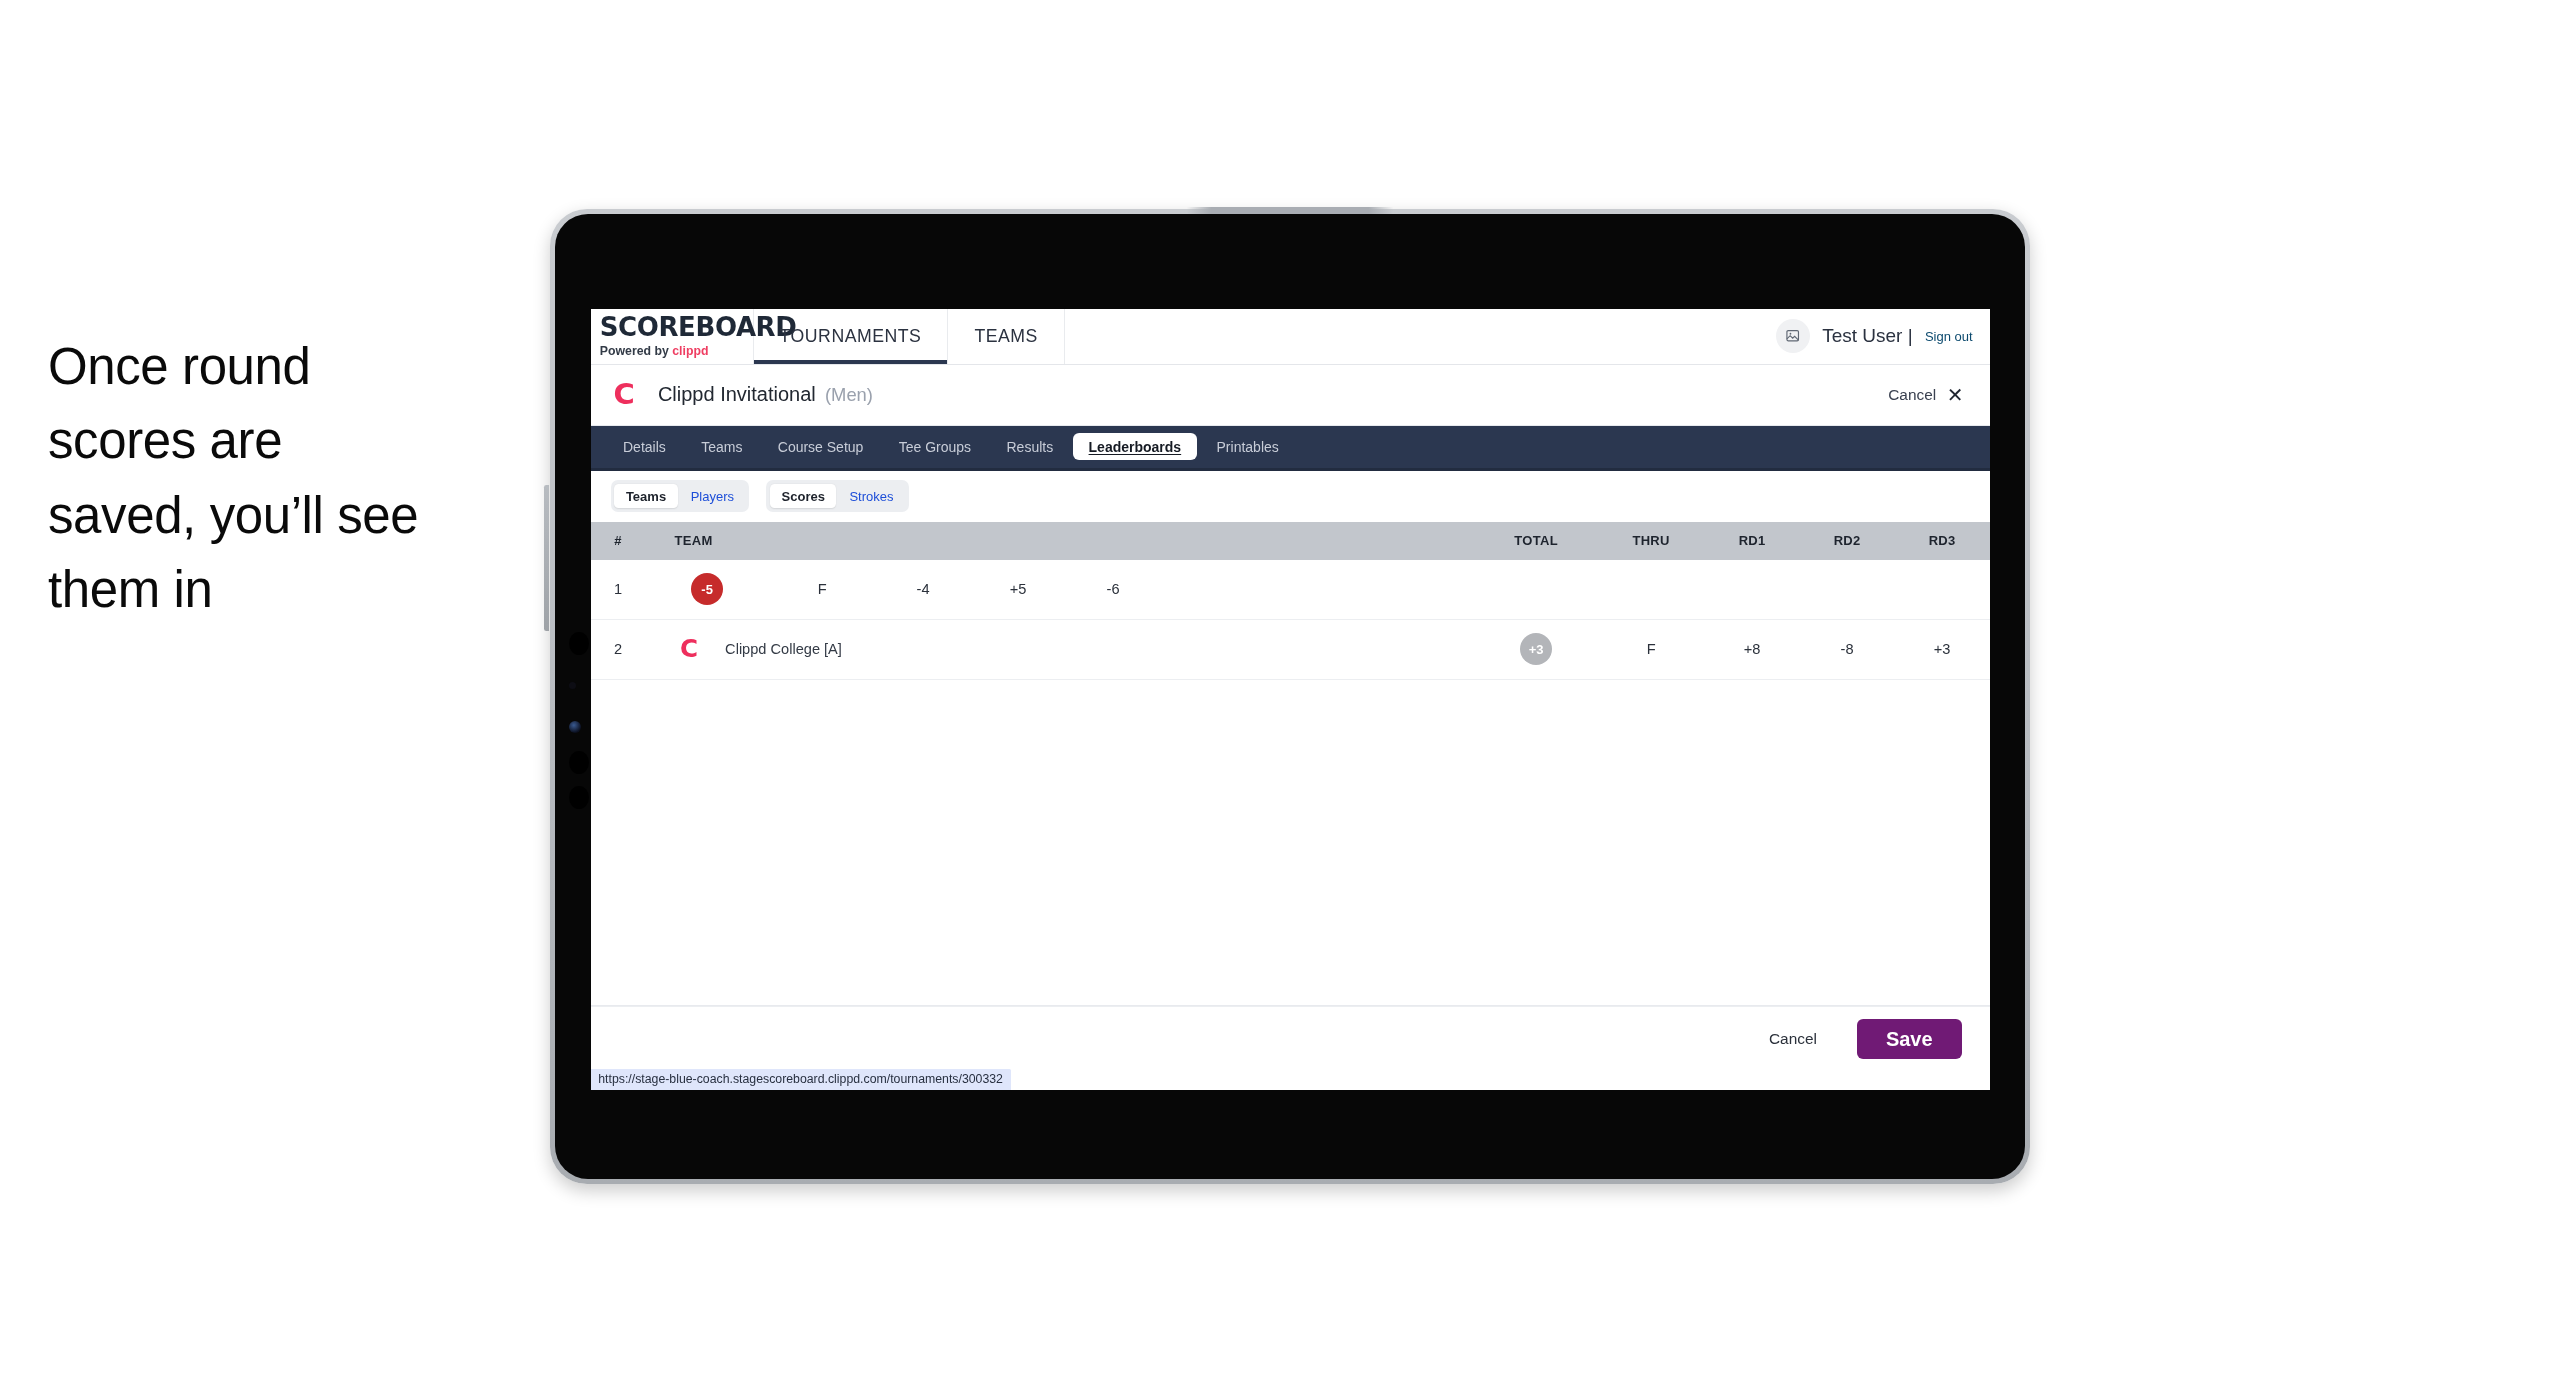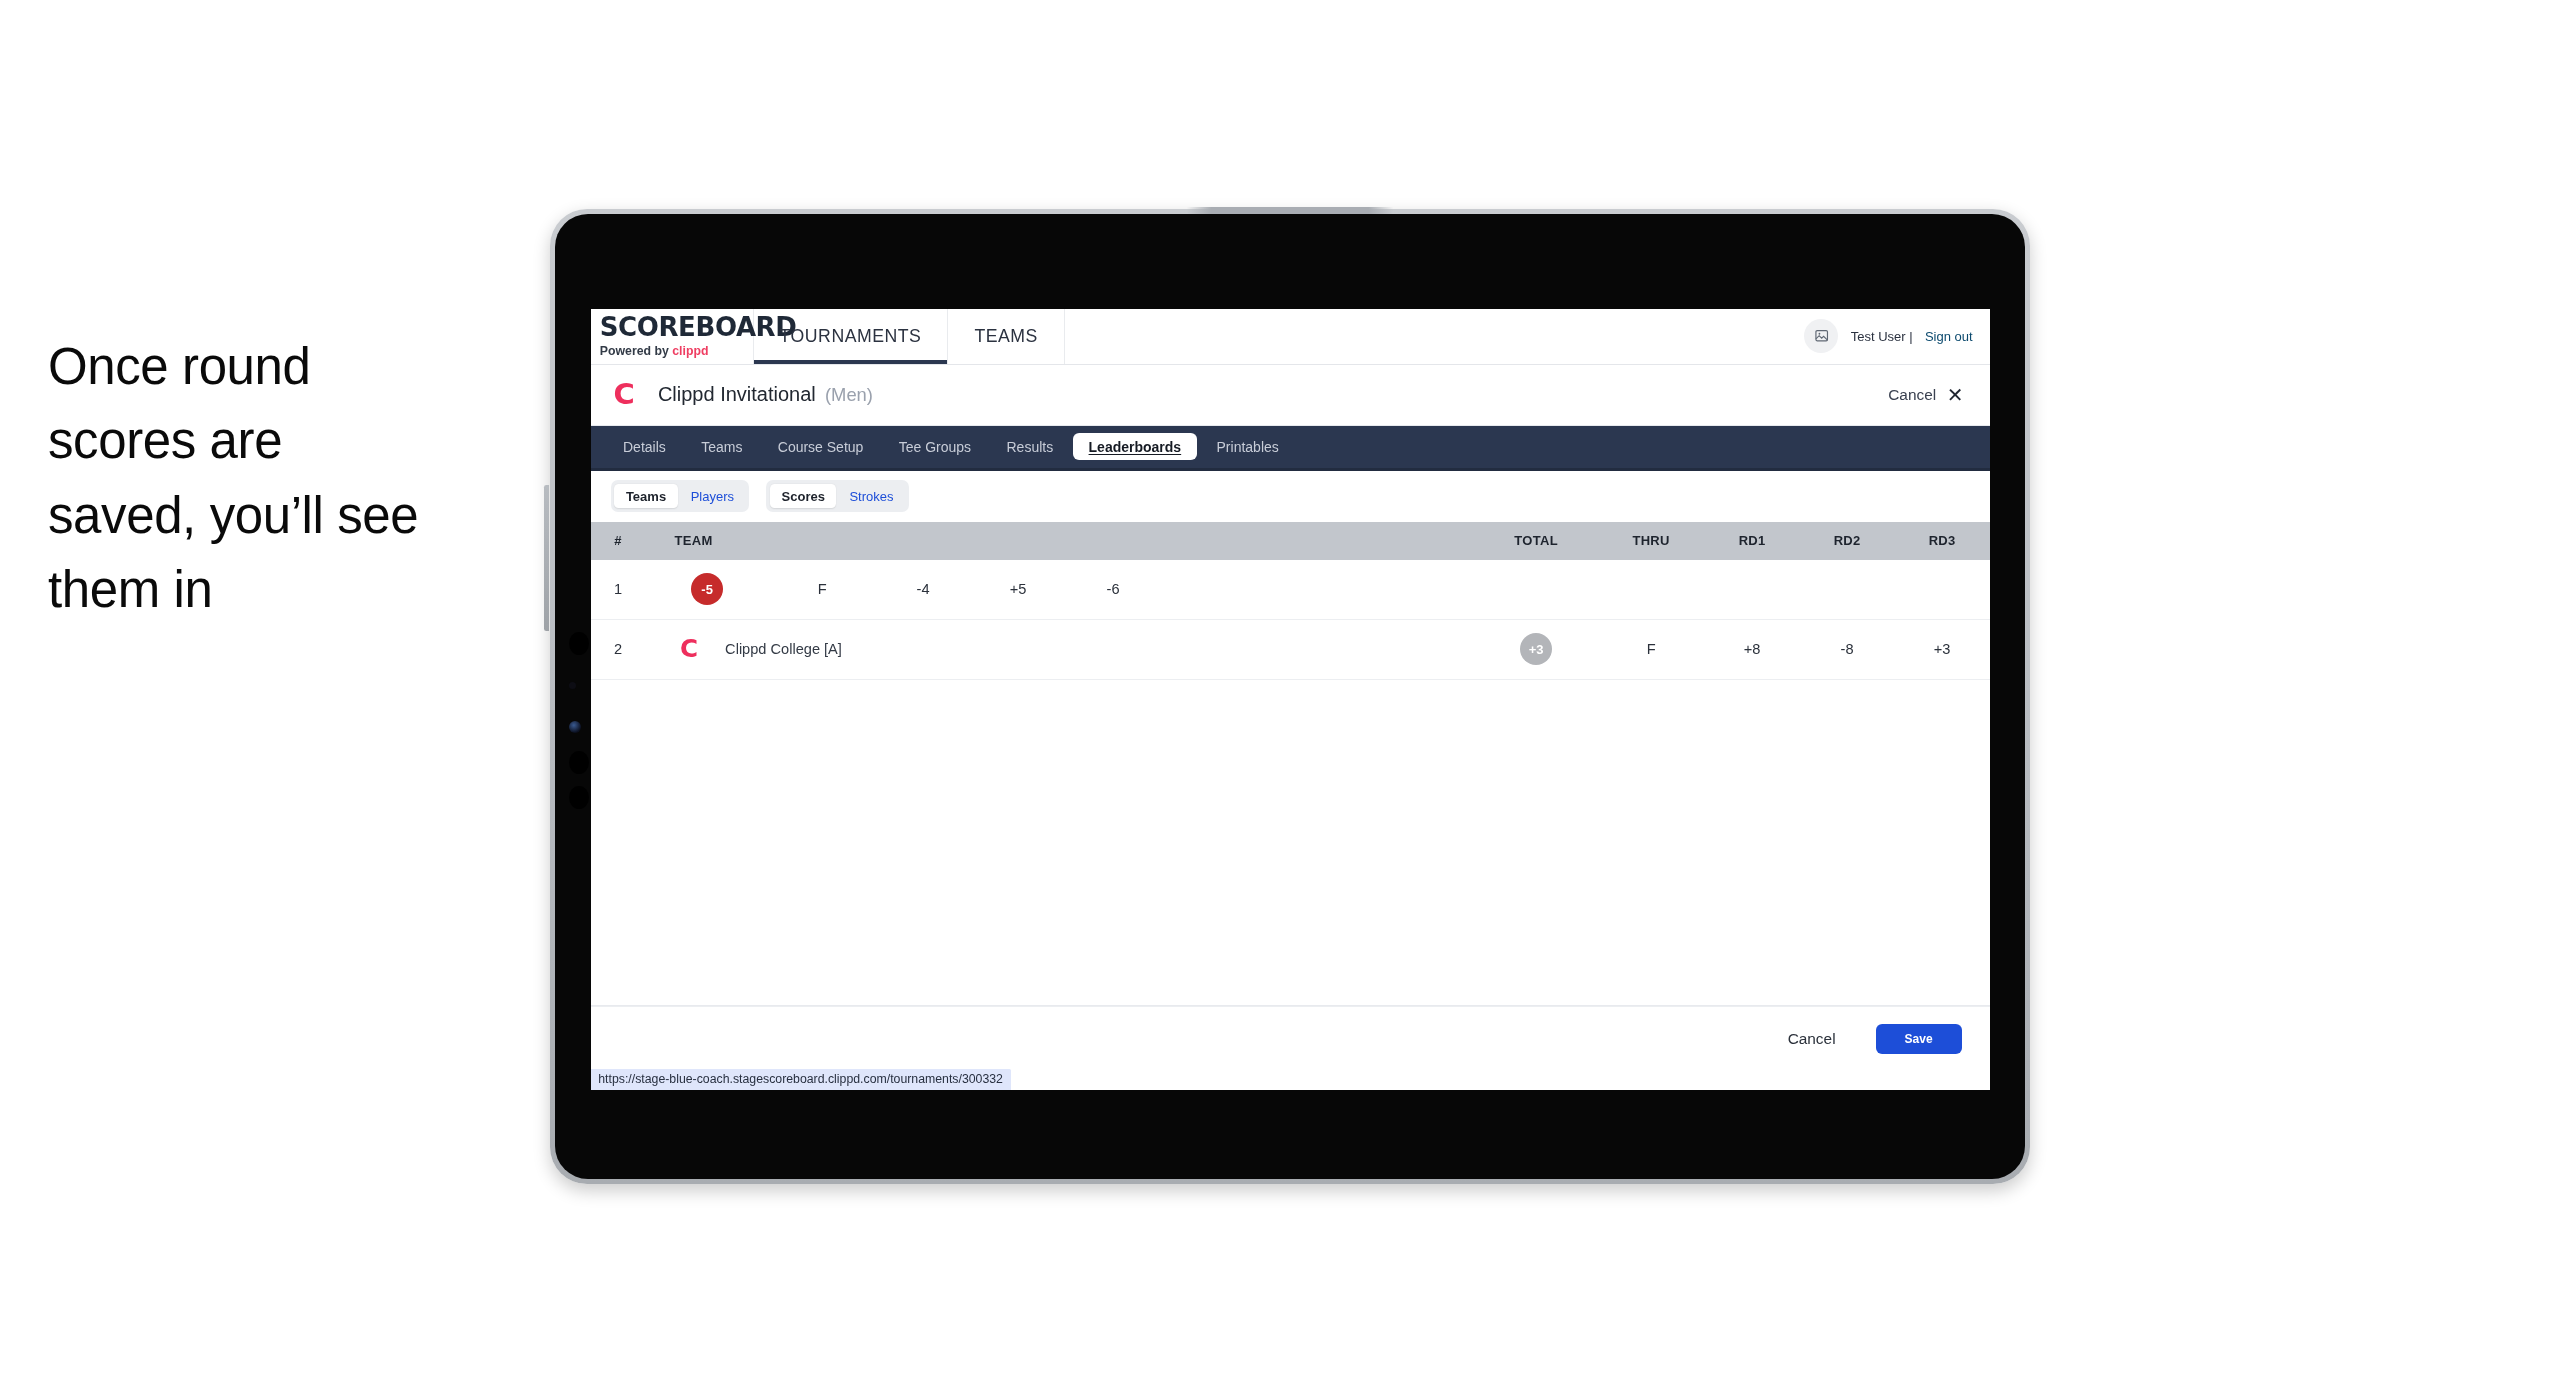--- a/index.html
+++ b/index.html
@@ -141,21 +141,21 @@
     gap: 12.3px;
     padding-right: 17px;
   }
   .avatar {
     width: 34px; height: 34px;
     border-radius: 50%;
     background: #f0f1f3;
     display: flex; align-items: center; justify-content: center;
     color: #606874;
   }
-  .user-name { font-size: 13px; color: #2b3240; }
+  .user-name { font-size: 19px; color: #2b3240; }
   .sign-out { font-size: 13px; color: #0c4a6e; }
 
   
   .title-row {
     height: 61px;
     display: flex;
     align-items: center;
     padding: 0 0 0 23px;
     background: #fff;
     border-bottom: 0.8px solid #e8eaee;
@@ -310,23 +310,23 @@
     gap: 26px;
     padding-right: 28px;
     border-top: 0.8px solid #eceef1;
   }
   .btn-cancel {
     font-size: 15.4px;
     color: #2b313b;
     padding: 7.7px 14px;
   }
   .btn-save {
-    background: #1d4ed8;
+    background: #701a75;
     color: #fff;
-    font-size: 12px;
+    font-size: 20px;
     font-weight: 600;
     padding: 8.4px 29px;
     border-radius: 6.1px;
   }
 
   
   .status-url {
     position: absolute;
     left: 0;
     bottom: 0;

